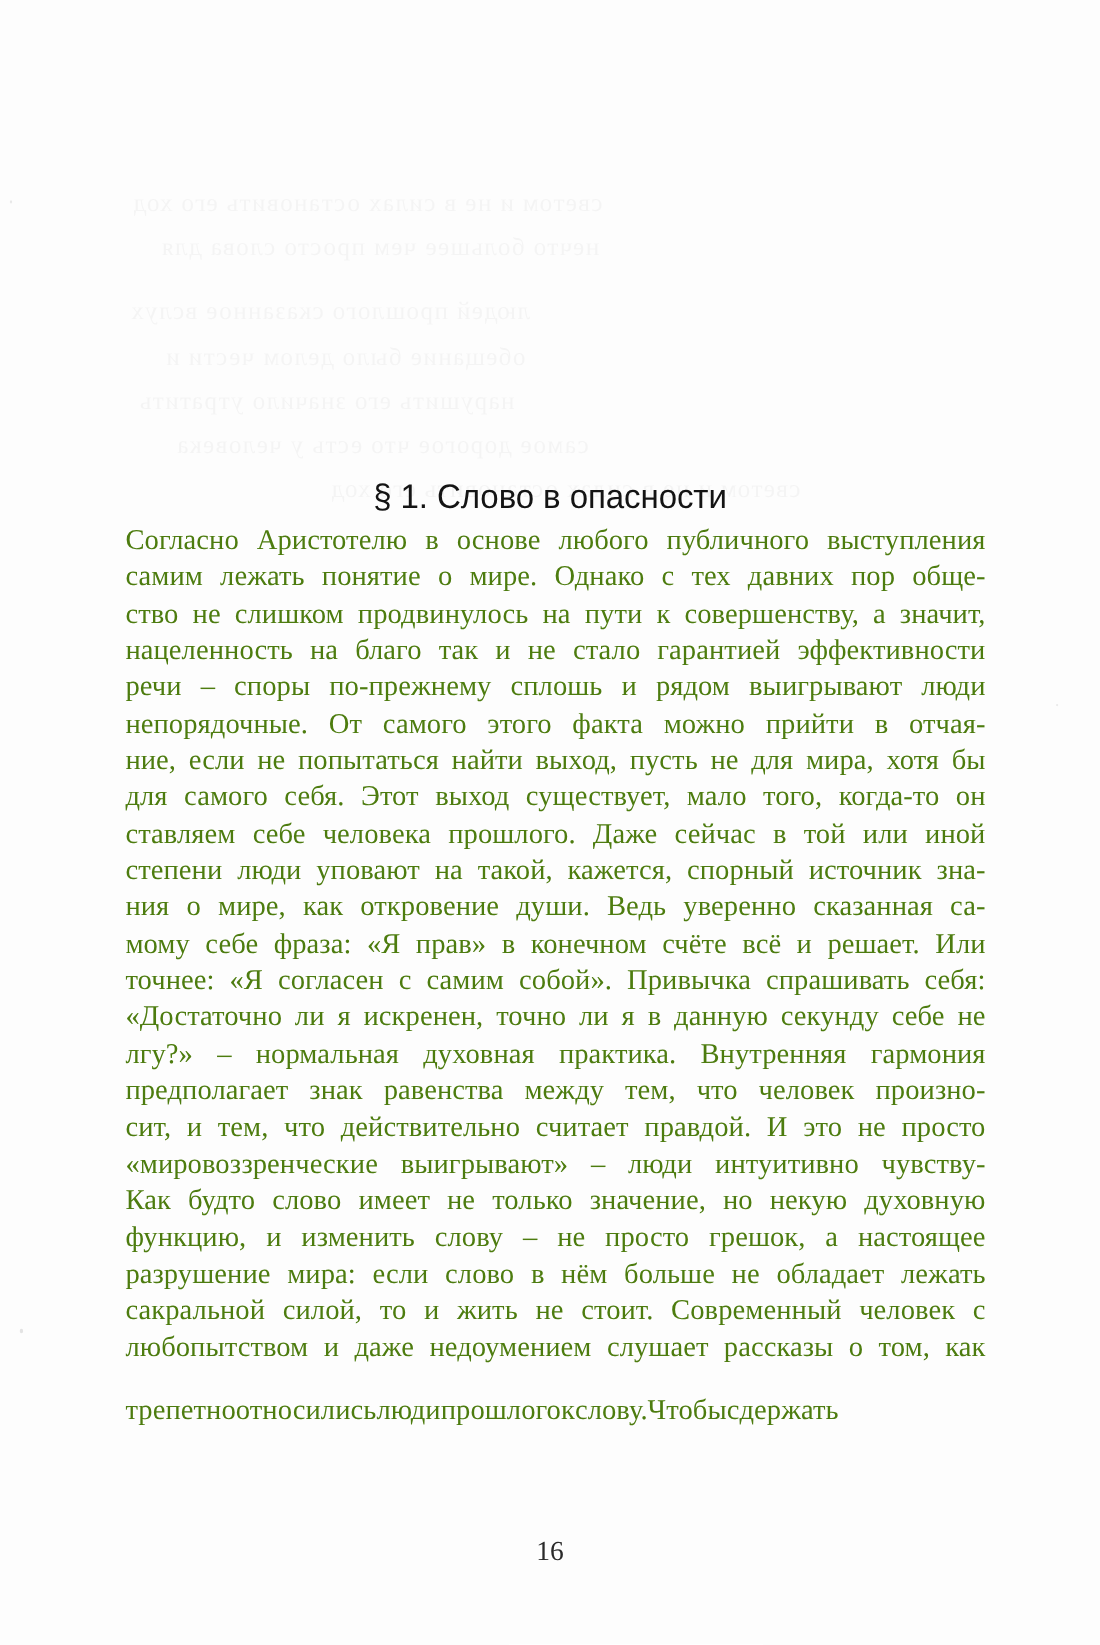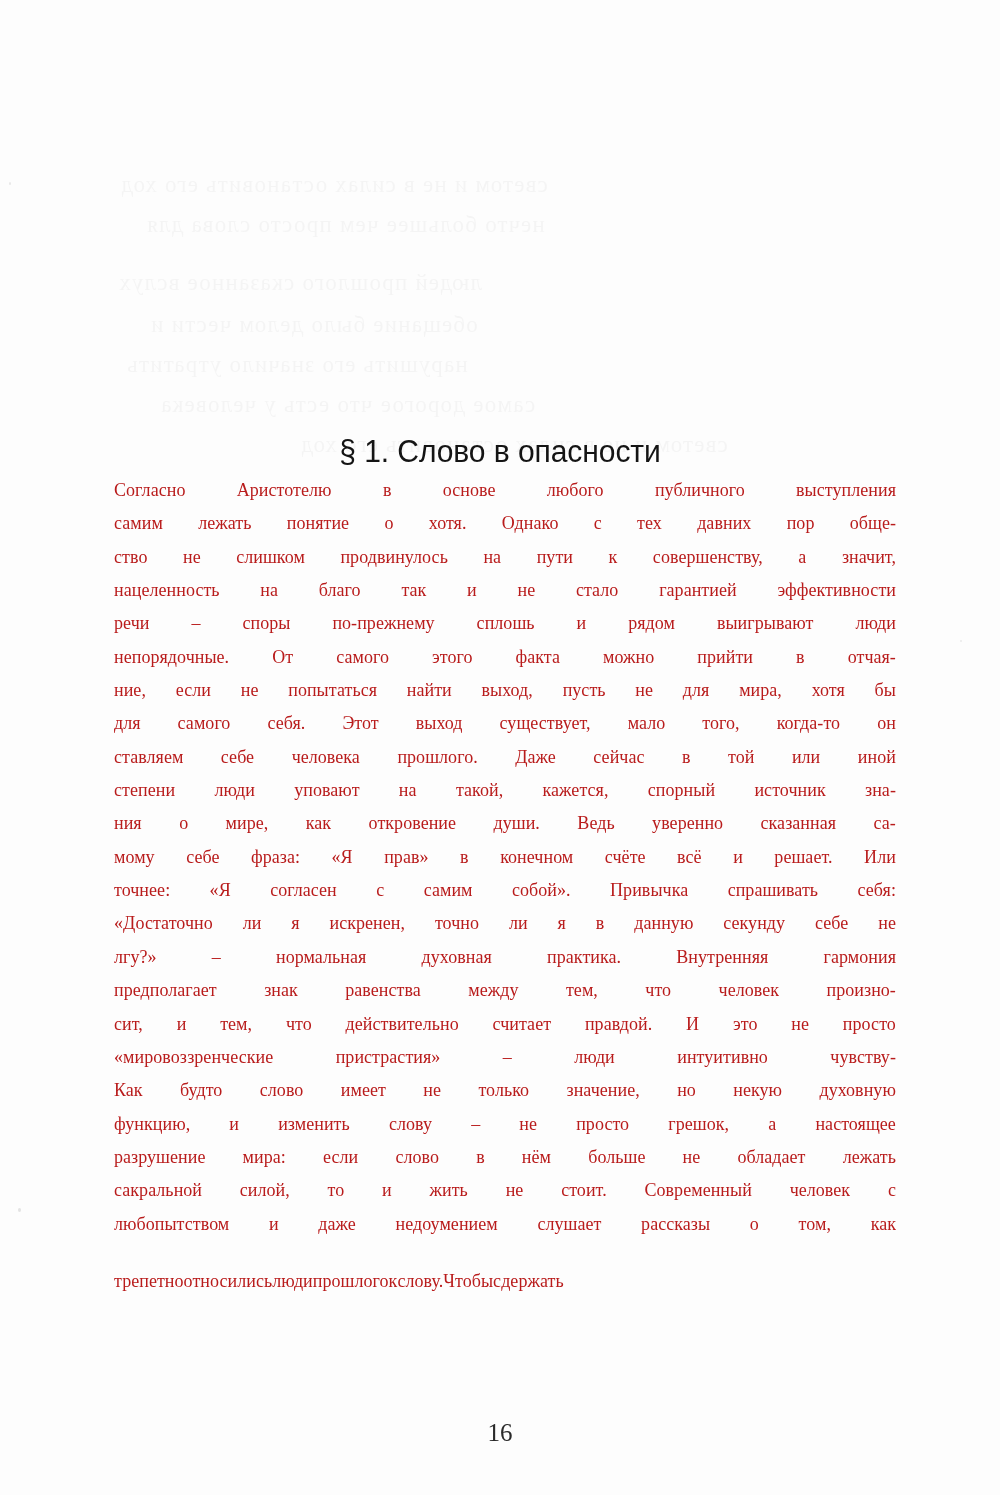--- a/index.html
+++ b/index.html
@@ -86,25 +86,25 @@
   
   .body-copy {
     position: absolute;
     left: 114px;
     top: 474px;
     width: 782px;
   }
   .text-line {
     display: block;
     width: 100%;
-    font-size: 18px;
+    font-size: 26px;
     line-height: 33.35px;
     letter-spacing: 0.05px;
     white-space: nowrap;
-    color: #b91c1c;
+    color: #4d7c0f;
   }
   
   .text-line > span.jl {
     display: flex;
     justify-content: space-between;
     width: 100%;
   }
   .text-line > span.jl.last {
     justify-content: flex-start;
     margin-top: 24px;
@@ -114,21 +114,20 @@
   
   .folio {
     position: absolute;
     left: 0;
     right: 0;
     top: 1397px;
     text-align: center;
     font-size: 25px;
     color: #2a2a2a;
     font-family: "Liberation Serif", "DejaVu Serif", serif;
-    margin-top: 22px;
   }
 
   
   .speck {
     position: absolute;
     background: #c9c9c9;
     border-radius: 50%;
     pointer-events: none;
   }
 </style>
@@ -165,21 +164,21 @@
           <span class="w">публичного</span>
           <span class="w">выступления</span>
         </span>
       </div>
       <div class="text-line">
         <span class="jl">
           <span class="w">самим</span>
           <span class="w">лежать</span>
           <span class="w">понятие</span>
           <span class="w">о</span>
-          <span class="w">хотя.</span>
+          <span class="w">мире.</span>
           <span class="w">Однако</span>
           <span class="w">с</span>
           <span class="w">тех</span>
           <span class="w">давних</span>
           <span class="w">пор</span>
           <span class="w">обще-</span>
         </span>
       </div>
       <div class="text-line">
         <span class="jl">
@@ -384,21 +383,21 @@
           <span class="w">правдой.</span>
           <span class="w">И</span>
           <span class="w">это</span>
           <span class="w">не</span>
           <span class="w">просто</span>
         </span>
       </div>
       <div class="text-line">
         <span class="jl">
           <span class="w">«мировоззренческие</span>
-          <span class="w">пристрастия»</span>
+          <span class="w">выигрывают»</span>
           <span class="w">–</span>
           <span class="w">люди</span>
           <span class="w">интуитивно</span>
           <span class="w">чувству-</span>
         </span>
       </div>
       <div class="text-line">
         <span class="jl">
           <span class="w">Как</span>
           <span class="w">будто</span>

